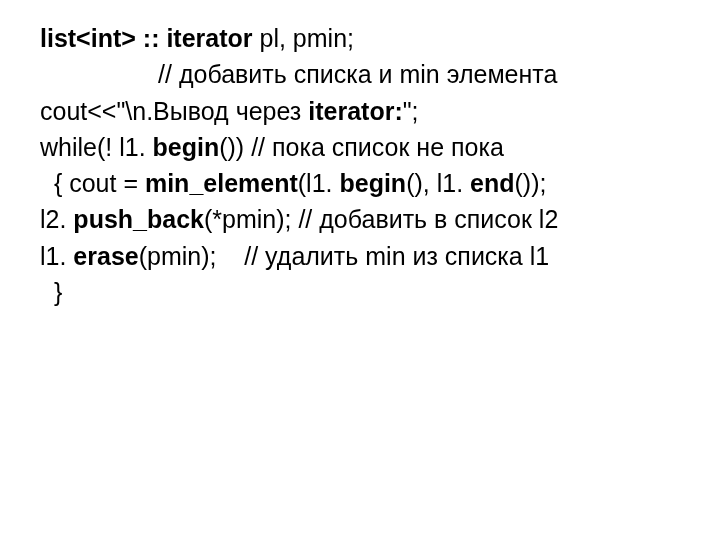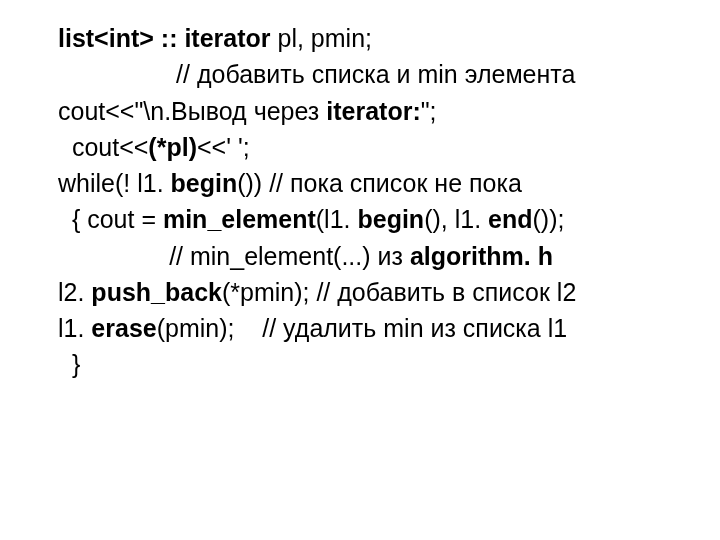--- a/index.html
+++ b/index.html
@@ -1,27 +1,25 @@
 <!DOCTYPE html>
 <html><head>
 <meta charset="utf-8">
 <style>
   html,body{margin:0;padding:0;background:#fff;}
   body{width:720px;height:540px;font-family:Arial,Helvetica,sans-serif;font-size:25px;color:#000;line-height:1.45;}
-  .page{padding:20px 30px 0 58px;}
+  .page{padding:20px 30px 0 40px;}
   .line{white-space:pre;}
   b{font-weight:bold;}
 </style>
 </head>
 <body>
 
 <div class="page">
   <div class="line"><b>list&lt;int&gt; </b><b>:: iterator</b><span> pl, pmin;</span></div>
   <div class="line"><span>                 // добавить списка и min элемента</span></div>
   <div class="line"><span>cout&lt;&lt;"\n.Вывод через </span><b>iterator:</b><span>";</span></div>
-  <div class="line"><span>  cout&lt;&lt;</span><b>(*pl)</b><span>&lt;&lt;' ';</span></div>
   <div class="line"><span>while(! l1. </span><b>begin</b><span>()) // пока список не пока</span></div>
   <div class="line"><span>  { cout = </span><b>min_element</b><span>(l1. </span><b>begin</b><span>(), l1. </span><b>end</b><span>());</span></div>
-  <div class="line"><span>                // min_element(...) из </span><b>algorithm. h</b></div>
   <div class="line"><span>l2. </span><b>push_back</b><span>(*pmin); // добавить в список l2</span></div>
   <div class="line"><span>l1. </span><b>erase</b><span>(pmin);    // удалить min из списка l1</span></div>
   <div class="line"><span>  }</span></div>
 </div>
 
 </body></html>

